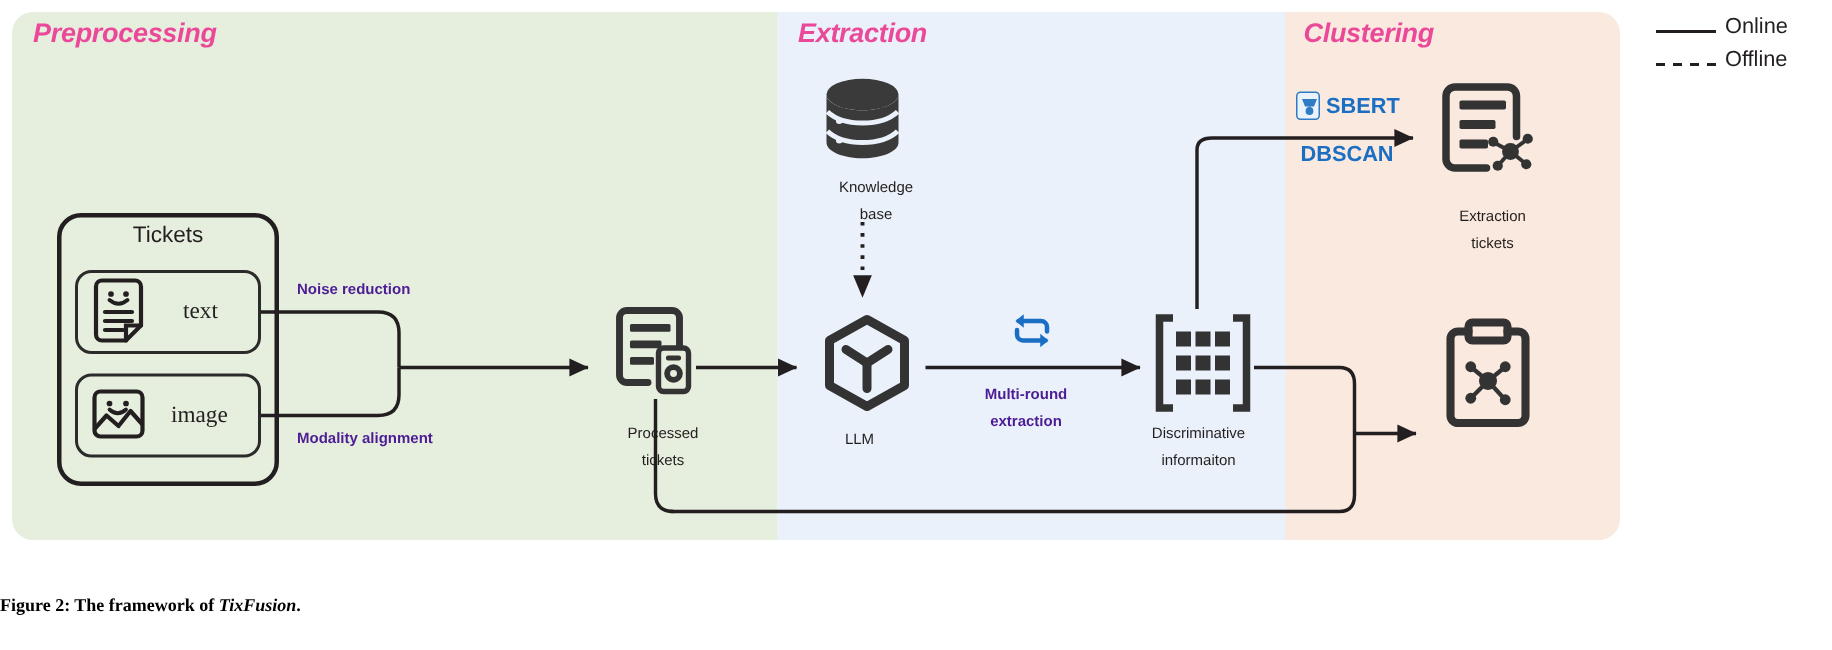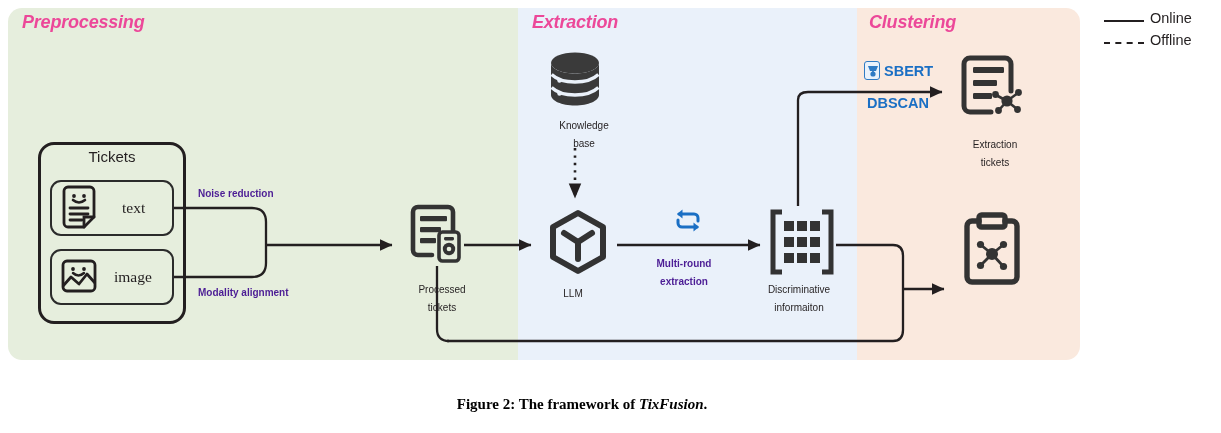--- a/index.html
+++ b/index.html
@@ -75,22 +75,22 @@
   #lbl-noise{left:198px;top:185px;}
   #lbl-modal{left:198px;top:284px;}
 
   #sbert-wrap{position:absolute;left:864px;top:61px;display:flex;align-items:center;gap:4px;}
   #sbert-badge{width:16px;height:19px;border:1.6px solid #2f7bc4;border-radius:3px;
                background:#eaf2fb;position:relative;box-sizing:border-box;}
   #sbert-text{font-size:14.5px;font-weight:bold;color:#1a6fc4;}
   #lbl-dbscan{left:867px;top:94px;font-size:14.5px;font-weight:bold;color:#1a6fc4;}
 
   
-  #caption{position:absolute;left:0;top:396px;width:1164px;text-align:center;
-           font-family:"Liberation Serif",serif;font-size:15px;font-weight:bold;color:#000;}
+  #caption{position:absolute;left:0;top:396px;width:1164px;text-align:left;
+           font-family:"Liberation Serif",serif;font-size:12px;font-weight:bold;color:#000;}
   #caption i{font-style:italic;}
 </style>
 </head>
 <body>
 
 <div id="fig">
 
   <div class="panel" id="panel-pre"></div>
   <div class="panel" id="panel-ext"></div>
   <div class="panel" id="panel-clu"></div>

